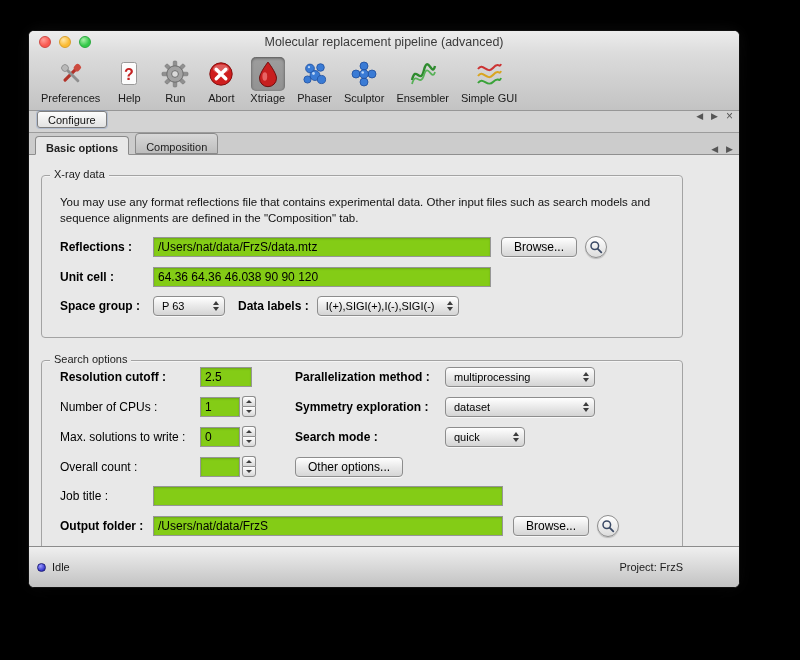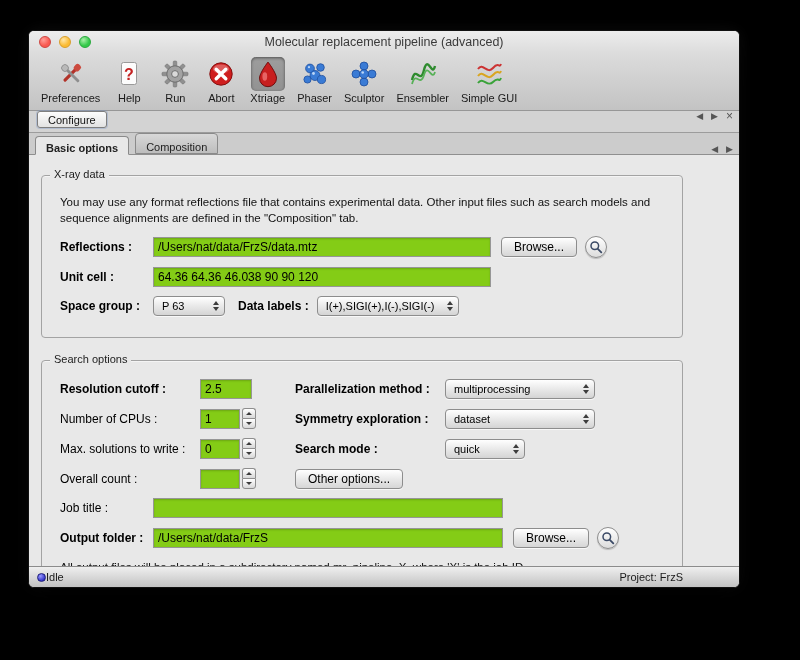--- a/index.html
+++ b/index.html
@@ -78,21 +78,21 @@
     display:flex; align-items:center; justify-content:center; }
   .step.up { border-radius:3px 3px 0 0; border-bottom-width:0; }
   .step.down { border-radius:0 0 3px 3px; }
   .step .tri-up { border-left-width:3px; border-right-width:3px; border-bottom-width:3.5px; }
   .step .tri-down { border-left-width:3px; border-right-width:3px; border-top-width:3.5px; }
   .note { margin:12px 10px 2px 18px; font-size:11.5px; color:#111; }
   .gap12 { width:13px; flex:0 0 13px; }
   .dlabel { margin-right:8px; }
   
   .statusbar { flex:0 0 18px; border-top:1px solid #8c8c8c; background:linear-gradient(#efefef,#c2c2c2);
-    display:flex; align-items:center; padding:4px 8px; font-size:11px; color:#1a1a1a; }
+    display:flex; align-items:center; padding:14px 8px; gap:6px; font-size:11px; color:#1a1a1a; }
   .led { width:9px; height:9px; border-radius:50%; border:1px solid #20207a;
     background:radial-gradient(circle at 35% 30%, #9a9aff, #3434c8 70%); }
   .proj { margin-left:auto; margin-right:48px; }
 </style>
 </head>
 <body>
 
 <div class="window">
 
   <div class="titlebar">
@@ -292,21 +292,21 @@
               <span class="tri-up"></span>
               <span class="tri-down"></span>
             </span>
         </div>
       </div>
     </div>
 
     <div class="group" style="margin-top:22px;">
       <span class="gtitle">Search options</span>
 
-      <div class="row" style="margin-top:12px;">
+      <div class="row" style="margin-top:0;">
         <span class="lbl bold wB">Resolution cutoff :</span>
         <span class="fieldwrap">
           <input class="tfield w52" type="text" value="2.5" style="">
         </span>
         <span class="lbl bold wC">Parallelization method :</span>
         <div class="popup pop150">
           <span>multiprocessing</span>
           <span class="parrows">
               <span class="tri-up"></span>
               <span class="tri-down"></span>

